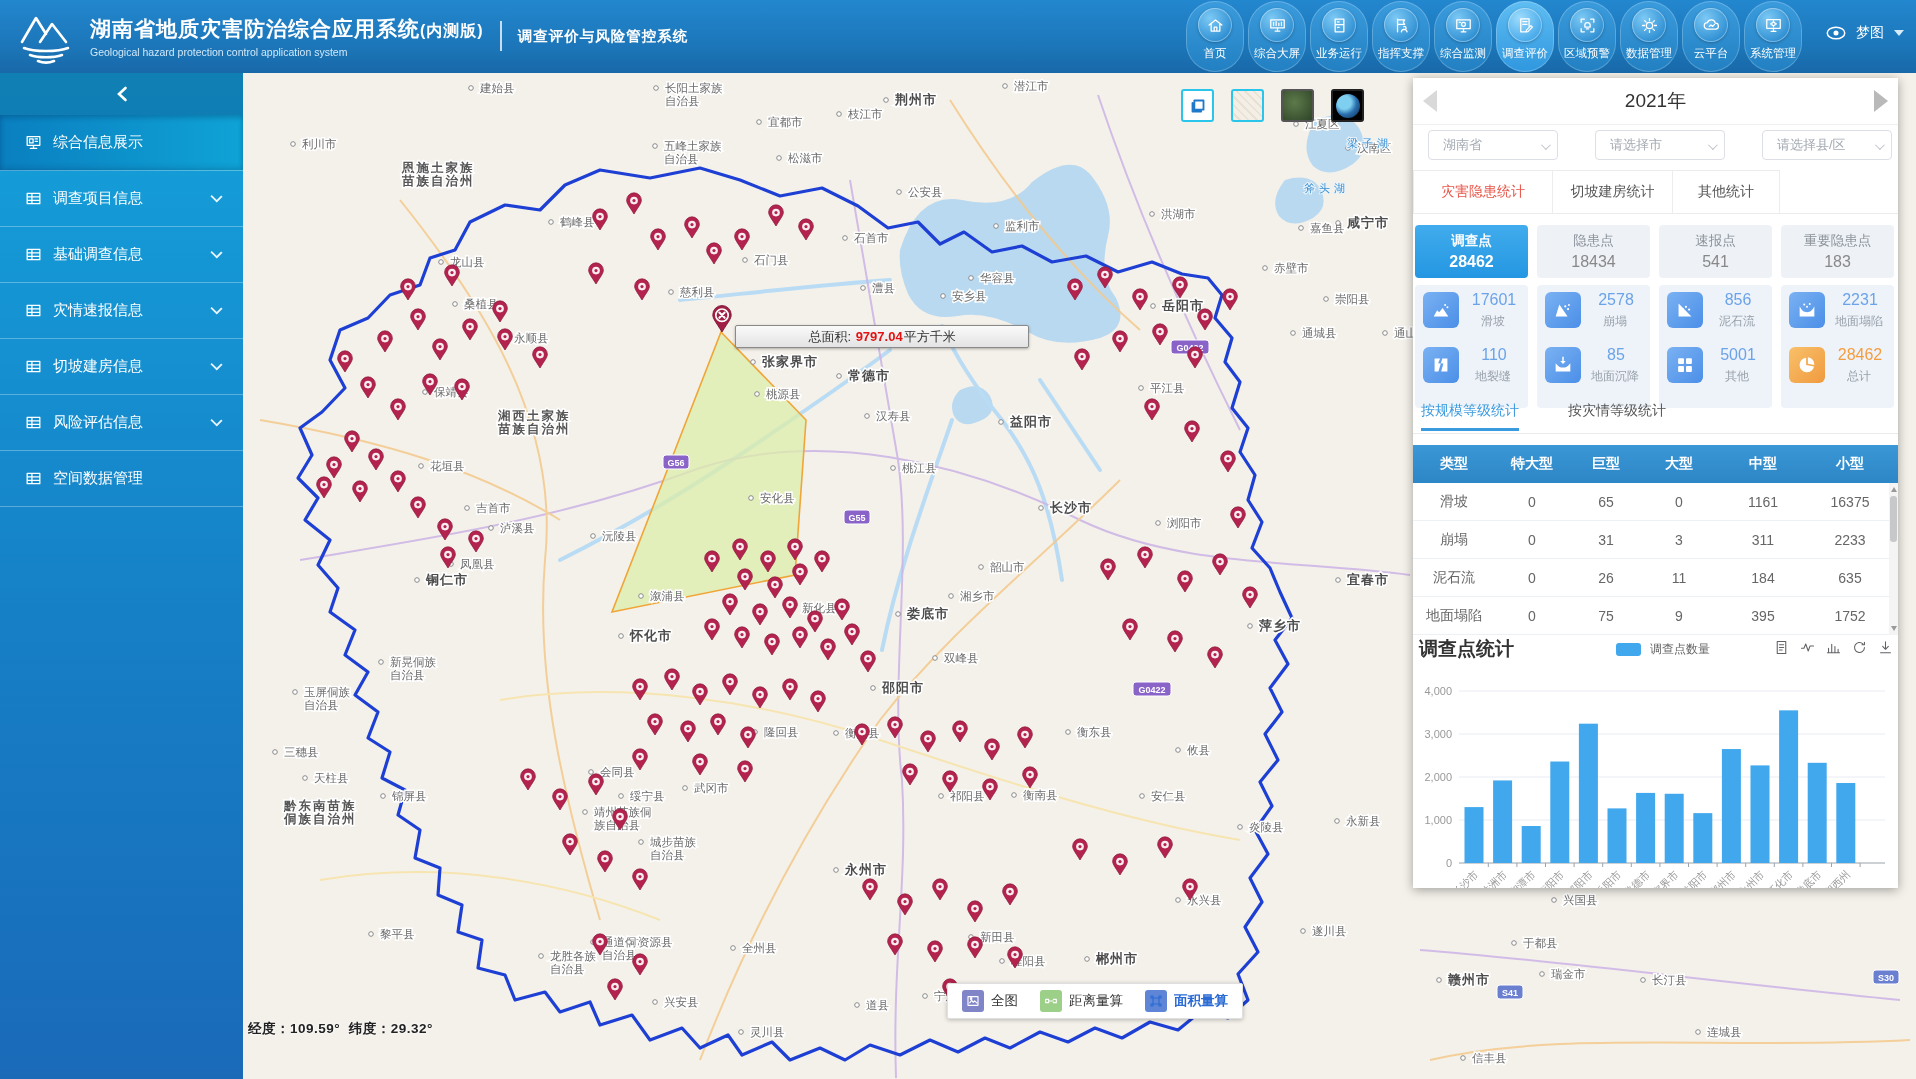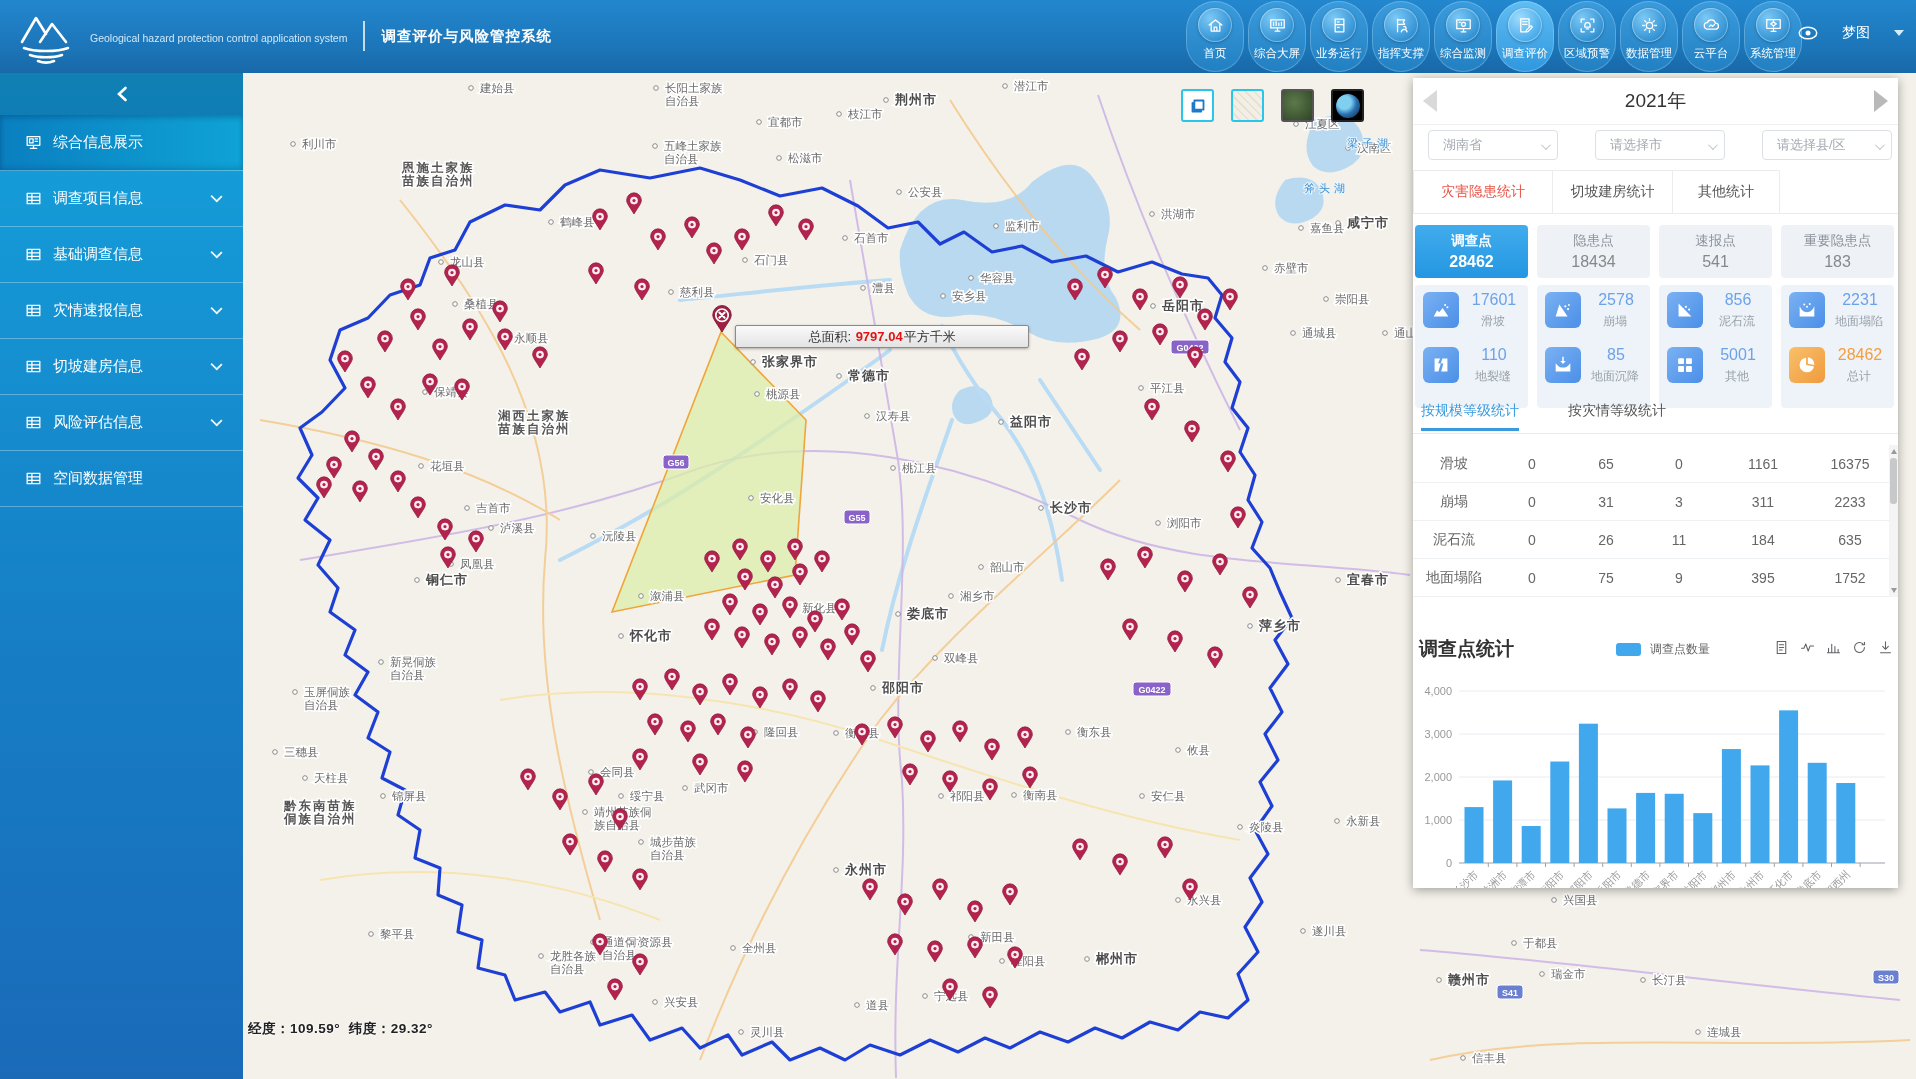--- a/index.html
+++ b/index.html
@@ -24,21 +24,21 @@
     box-shadow:inset 0 0 0 1px rgba(255,255,255,.22); display:flex; flex-direction:column;
     align-items:center; padding-top:7px; cursor:pointer; }
   .navitem.active { background:linear-gradient(180deg,#5fbdf2 0%,#2f97df 100%); }
   .navitem .nicon { width:34px; height:34px; border-radius:50%;
     background:radial-gradient(circle at 35% 30%,#7cc9f5,#2f8fd2 75%);
     box-shadow:inset 0 0 0 1px rgba(255,255,255,.35), 0 1px 3px rgba(0,0,0,.25);
     display:flex; align-items:center; justify-content:center; color:#fff; }
   .navitem.active .nicon { background:radial-gradient(circle at 35% 30%,#9ddcfc,#46a9ea 75%); }
   .navitem .nlabel { color:#fff; font-size:11.5px; margin-top:4px; white-space:nowrap; }
   .userarea { position:absolute; right:12px; top:24px; display:flex; align-items:center;
-    gap:24px; color:#fff; font-size:14px; cursor:pointer; }
+    gap:10px; color:#fff; font-size:14px; cursor:pointer; }
   .caret-down { width:0; height:0; border-left:5px solid transparent; border-right:5px solid transparent;
     border-top:6px solid #d6ecfa; }
 
   
   aside { position:absolute; left:0; top:73px; width:243px; height:1006px; z-index:40;
     background:linear-gradient(180deg,#14a2db 0%,#167fc6 55%,#1a6ab8 100%); }
   .collapsebar { height:42px; background:rgba(6,62,110,.35); display:flex; align-items:center;
     justify-content:center; color:#fff; cursor:pointer; }
   .sideitem { height:56px; display:flex; align-items:center; padding:0 22px 0 24px;
     border-bottom:1px solid rgba(255,255,255,.30); color:#fff; cursor:pointer; position:relative; }
@@ -154,20 +154,21 @@
       <svg class="logo" viewBox="0 0 64 56">
         <g fill="none" stroke="#fff" stroke-width="2.6" stroke-linecap="round" stroke-linejoin="round">
           <path d="M8 34 L22 10 L32 26"></path>
           <path d="M26 34 L38 16 L52 34"></path>
           <path d="M10 40 C 20 44, 44 44, 54 40"></path>
           <path d="M16 47 C 24 50, 40 50, 48 47"></path>
           <path d="M24 53 C 29 55, 35 55, 40 53"></path>
         </g>
       </svg>
       <div class="titles">
+        <div class="t1"><span>湖南省地质灾害防治综合应用系统</span><span class="suffix">(内测版)</span></div>
         <div class="t2">Geological hazard protection control application system</div>
       </div>
       <div class="hdivider"></div>
       <div class="subsystem">调查评价与风险管控系统</div>
     </div>
     <nav class="topnav" id="topnav">
         <div class="navitem">
           <div class="nicon">
             <svg width="19" height="19" viewBox="0 0 24 24">
               <path d="M4 11.5 12 5l8 6.5M6.5 10.2V19h11v-8.8M10.3 19v-5h3.4v5" fill="none" stroke="currentColor" stroke-width="1.6" stroke-linecap="round" stroke-linejoin="round"></path>
@@ -1206,20 +1207,46 @@
         </div>
         <div class="lbtn thumb-map"></div>
         <div class="lbtn thumb-sat"></div>
         <div class="lbtn thumb-earth">
           <div class="globe"></div>
         </div>
       </div>
     <div class="tooltip">
       <span>总面积:</span>&nbsp;<b>9797.04</b><span>平方千米</span>
     </div>
+    <div class="mtoolbar" id="mtoolbar">
+        <div class="mtool">
+          <span class="mic" style="background: rgb(128, 133, 200);">
+            <svg width="16" height="16" viewBox="0 0 24 24">
+              <path d="M4.5 5.5h15v13h-15zM7 14.8l3-3.6 2.4 2.9 2-2.4 3.3 3.1M9.2 9.6a1.1 1.1 0 1 0 0-2.2 1.1 1.1 0 0 0 0 2.2z" fill="none" stroke="currentColor" stroke-width="1.7" stroke-linecap="round" stroke-linejoin="round"></path>
+            </svg>
+          </span>
+          <span>全图</span>
+        </div>
+        <div class="mtool">
+          <span class="mic" style="background: rgb(156, 207, 135);">
+            <svg width="16" height="16" viewBox="0 0 24 24">
+              <path d="M4 9.5h4.5v5H4zM15.5 9.5H20v5h-4.5M8.5 12h7" fill="none" stroke="currentColor" stroke-width="1.7" stroke-linecap="round" stroke-linejoin="round"></path>
+            </svg>
+          </span>
+          <span>距离量算</span>
+        </div>
+        <div class="mtool active">
+          <span class="mic" style="background: rgb(95, 134, 214);">
+            <svg width="16" height="16" viewBox="0 0 24 24">
+              <path d="M7.5 7.5h9v9h-9zM4.5 4.5h3v3h-3zM16.5 4.5h3v3h-3zM16.5 16.5h3v3h-3zM4.5 16.5h3v3h-3z" fill="none" stroke="currentColor" stroke-width="1.7" stroke-linecap="round" stroke-linejoin="round"></path>
+            </svg>
+          </span>
+          <span>面积量算</span>
+        </div>
+      </div>
     <div class="coords">
       <span>经度：</span><span>109.59°</span>&nbsp;&nbsp;<span>纬度：</span><span>29.32°</span>
     </div>
   </div>
 
   <section class="panel">
     <div class="yearbar">
       <span class="arrow-left"></span>
       <span class="yeartext">2021年</span>
       <span class="arrow-right"></span>
@@ -1367,20 +1394,28 @@
           </div>
           <div class="ival">28462</div>
           <div class="ilab">总计</div>
         </div>
       </div>
     <div class="subtabs" id="subtabs">
         <span class="subtab active" style="left: 8px;">按规模等级统计</span>
         <span class="subtab" style="left: 155px;">按灾情等级统计</span>
       </div>
     <div class="s-table">
+      <div class="throw" id="thead">
+          <div class="tcell c0">类型</div>
+          <div class="tcell c1">特大型</div>
+          <div class="tcell c2">巨型</div>
+          <div class="tcell c3">大型</div>
+          <div class="tcell c4">中型</div>
+          <div class="tcell c5">小型</div>
+        </div>
       <div class="tbody" id="tbody">
           <div class="trow">
             <div class="tcell c0">滑坡</div>
             <div class="tcell c1">0</div>
             <div class="tcell c2">65</div>
             <div class="tcell c3">0</div>
             <div class="tcell c4">1161</div>
             <div class="tcell c5">16375</div>
           </div>
           <div class="trow">

